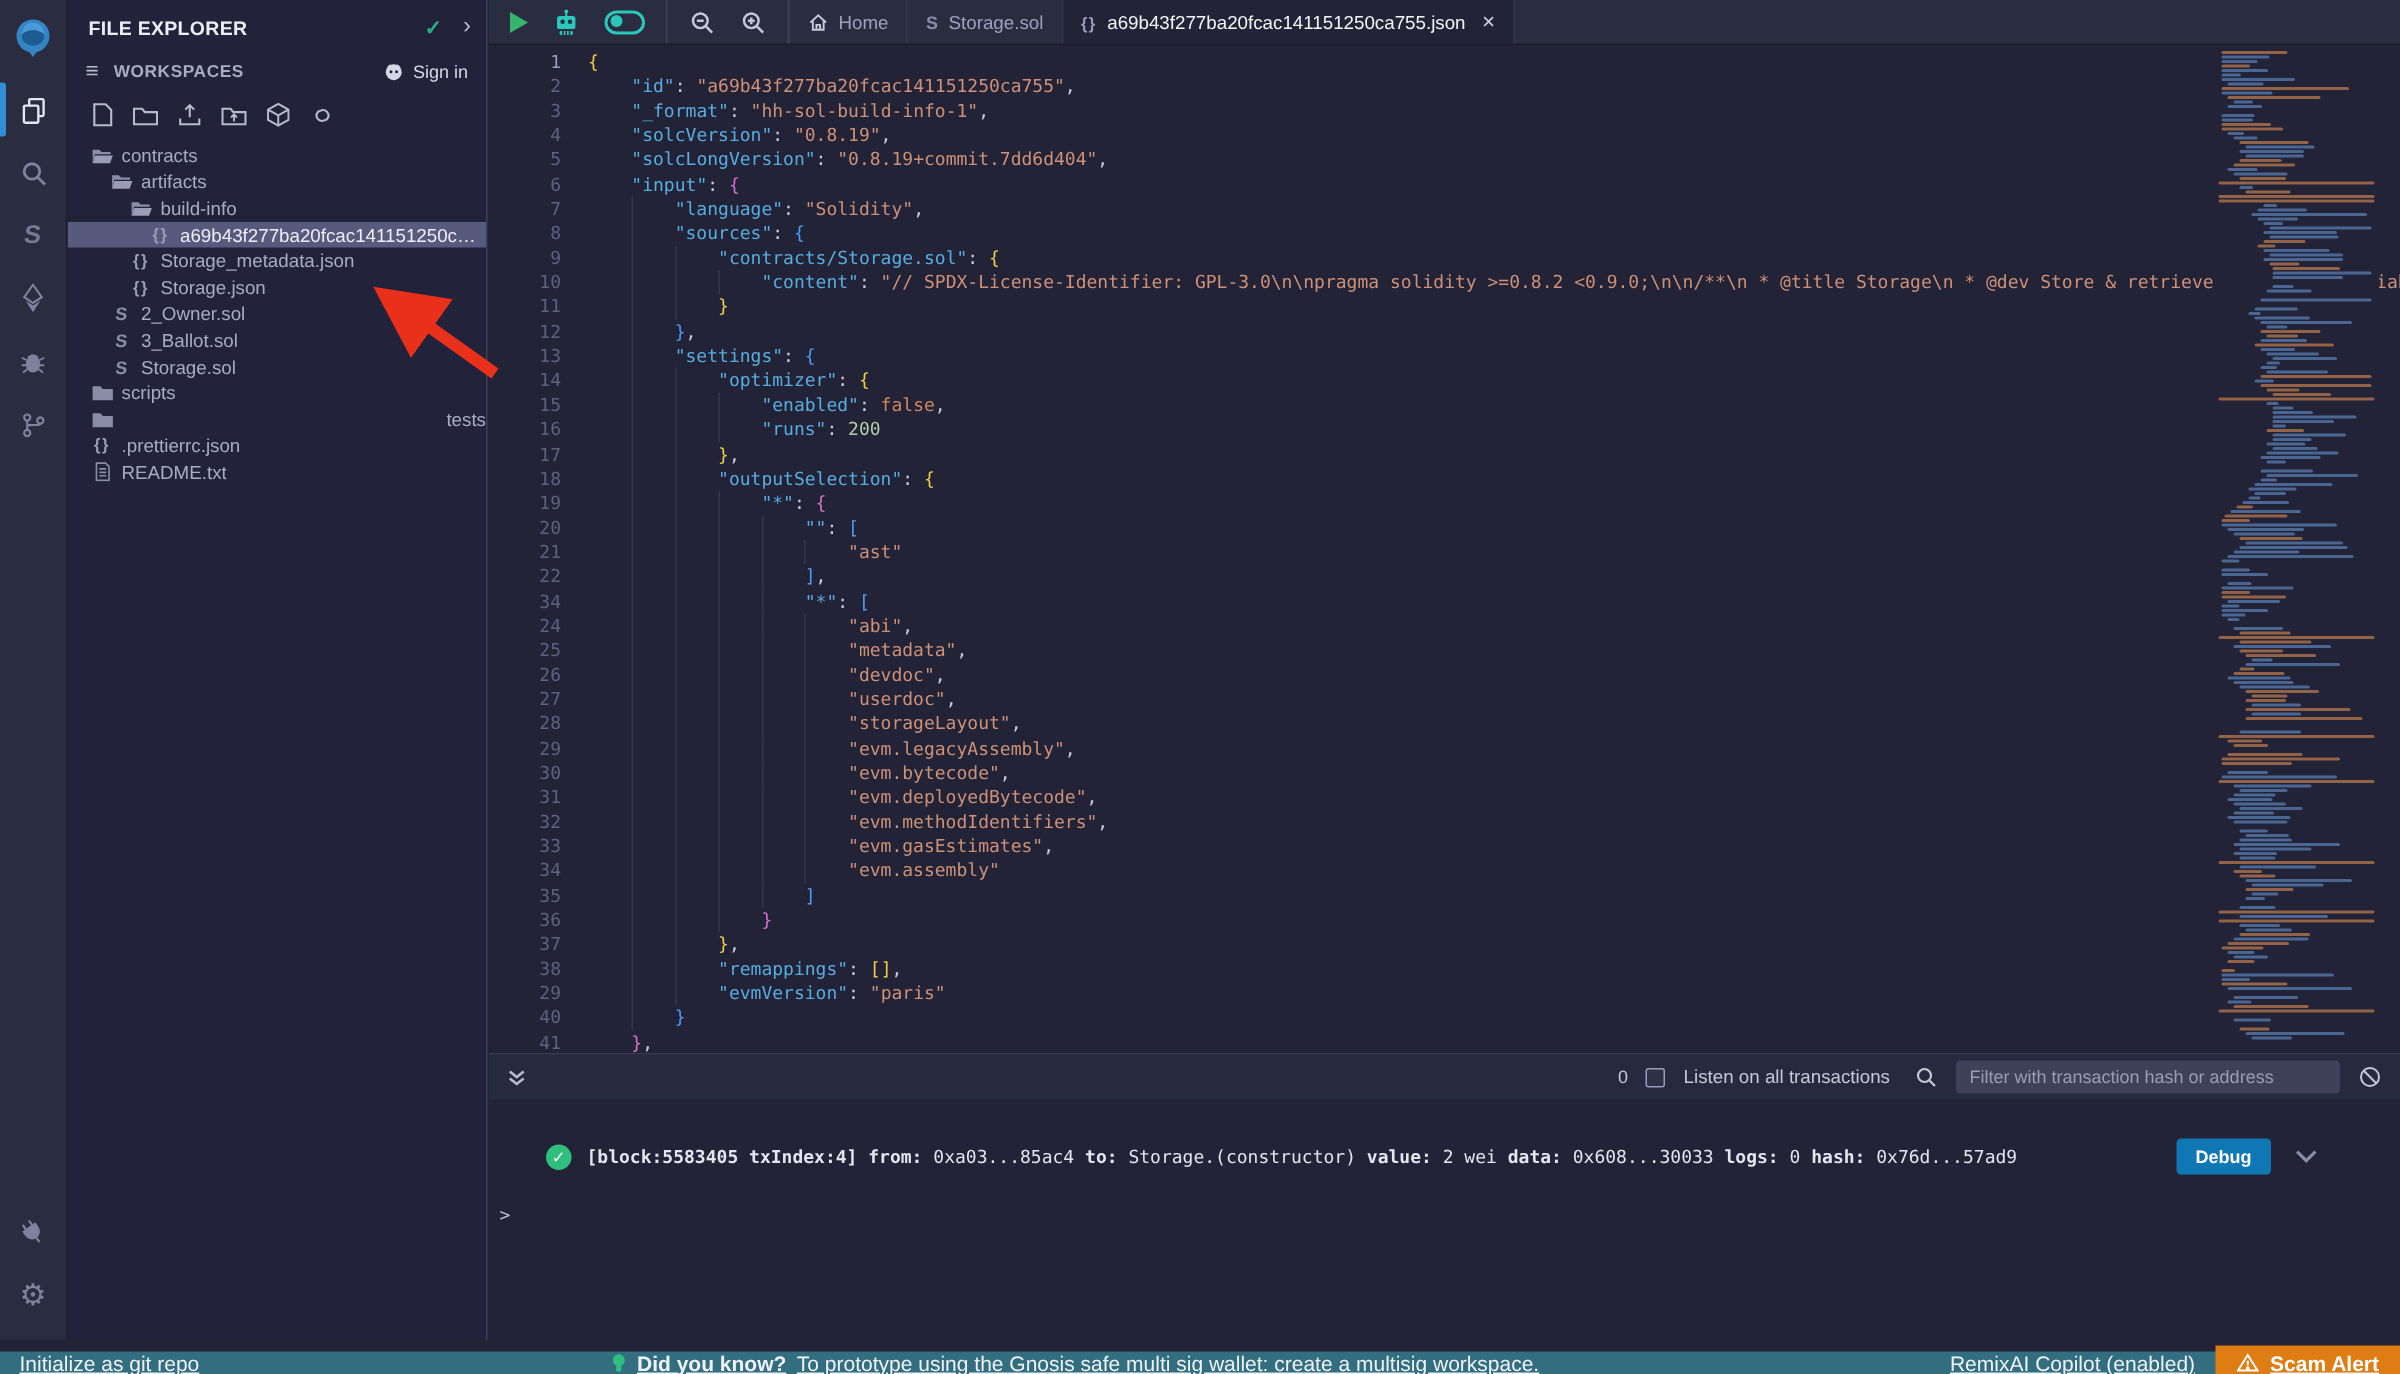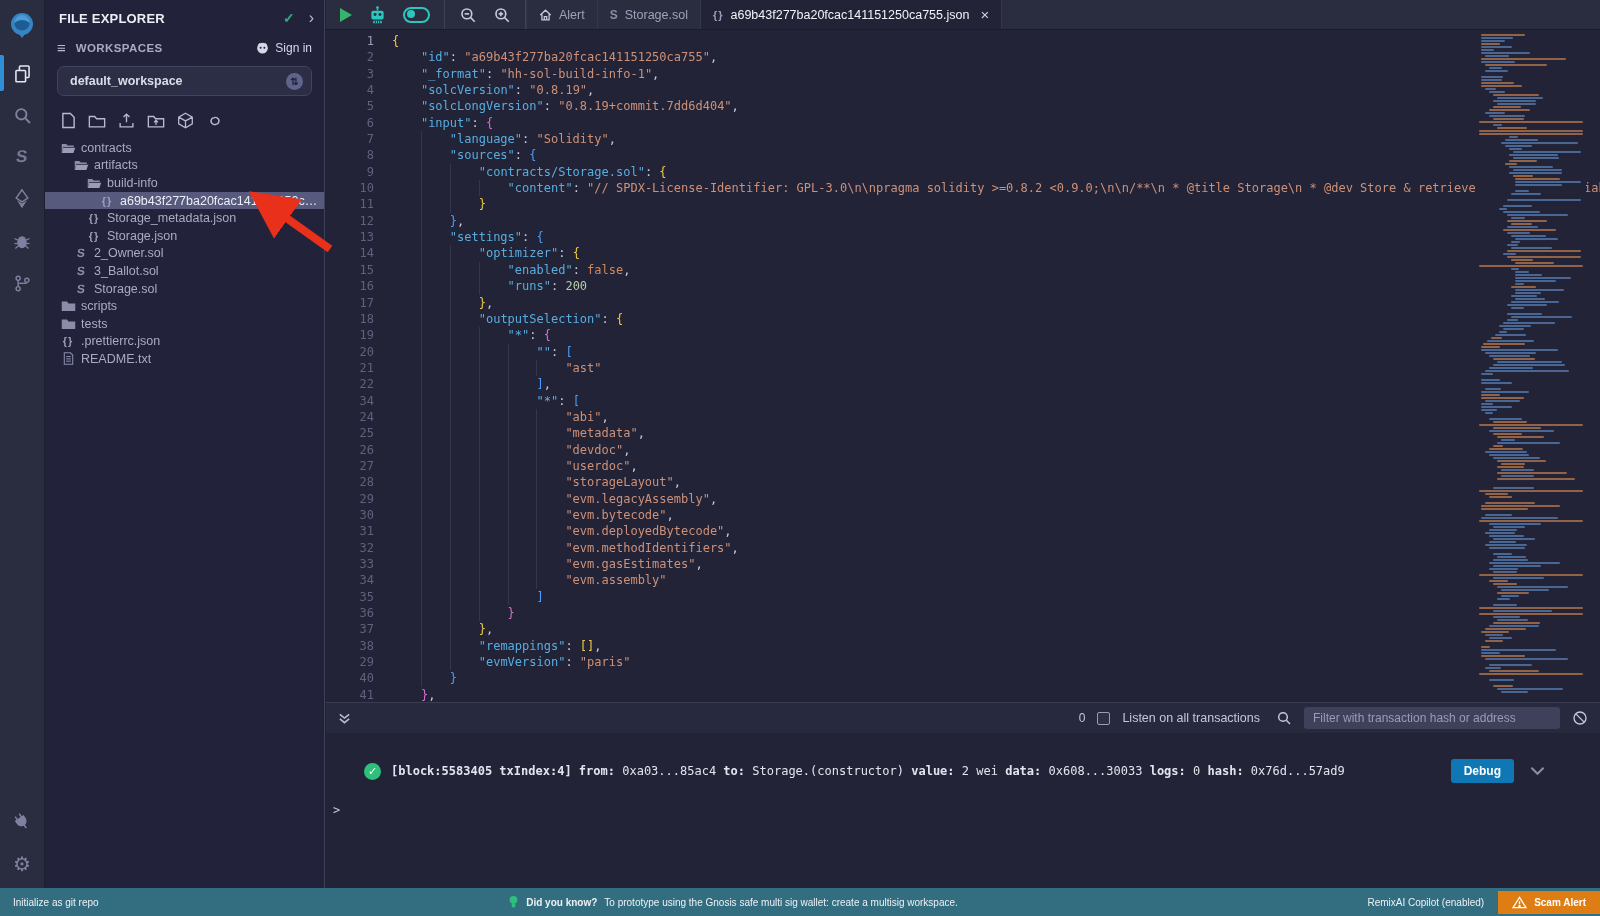--- a/index.html
+++ b/index.html
@@ -113,22 +113,22 @@
   .tx-text b { font-weight:bold; }
   .debug-btn {
     background:#1077b5; color:#fff; border:none; border-radius:3px; font-weight:bold;
     font-size:12px; padding:5px 13px; cursor:pointer; margin-left:18px; font-family:"Liberation Sans",sans-serif;
   }
   .tx-chev { margin-left:16px; color:#8a8ca8; cursor:pointer; }
   .prompt { margin-top:17px; padding-left:7px; color:#c6c8d8; }
 
   
   .statusbar {
-    position:absolute; left:0; right:0; bottom:0; height:28px; background:#326e80;
-    display:flex; align-items:center; color:#eef1f5; font-size:10px; z-index:10;
+    position:absolute; left:0; right:0; bottom:0; height:15px; background:#326e80;
+    display:flex; align-items:center; color:#eef1f5; font-size:14px; z-index:10;text-decoration:underline;
   }
   .sb-left { margin-left:13px; }
   .sb-center { margin:0 auto; display:flex; align-items:center; gap:7px; }
   .sb-center b { font-weight:bold; }
   .sb-right { display:flex; align-items:center; gap:0; }
   .copilot { margin-right:14px; }
   .scam {
     background:#dd7d14; height:23px; display:flex; align-items:center; gap:7px;
     padding:0 14px; font-weight:bold; cursor:pointer; color:#fff;
   }
@@ -211,24 +211,20 @@
     <span class="ws-label">WORKSPACES</span>
     <span class="signin">
       <svg width="15" height="15" viewBox="0 0 24 24" fill="currentColor">
         <circle cx="12" cy="13" r="8.5"></circle>
         <path d="M4.5 8 L8 4.5 L9.5 8 Z M19.5 8 L16 4.5 L14.5 8 Z"></path>
         <circle cx="9" cy="12.5" r="1.6" fill="#22233a"></circle>
           <circle cx="15" cy="12.5" r="1.6" fill="#22233a"></circle>
       </svg>
       <span>Sign in</span>
     </span>
-  </div>
-  <div class="ws-select">
-    <span class="ws-name">default_workspace</span>
-    <span class="ws-updown">⇅</span>
   </div>
   <div class="fe-tools">
     <span class="tbtn">
       <svg width="15" height="17" viewBox="0 0 16 18" fill="none" stroke="currentColor" stroke-width="1.5">
           <path d="M2 1.5 h8 l4 4 v11 h-12 z"></path>
         </svg>
     </span>
     <span class="tbtn">
       <svg width="18" height="16" viewBox="0 0 20 16" fill="none" stroke="currentColor" stroke-width="1.5">
           <path d="M1.5 3 h6 l2 2.5 h9 v9 h-17 z"></path>
@@ -321,21 +317,21 @@
         <span class="tlabel">Storage.sol</span>
       </div>
       <div class="trow" style="padding-left: 14px;">
         <span class="ticon">
           <svg width="15" height="12" viewBox="0 0 20 15" fill="#8a8ca8">
             <path d="M1 1.5 h7 l2 2.5 h9 v10 h-18 z"></path>
           </svg>
         </span>
         <span class="tlabel">scripts</span>
       </div>
-      <div class="trow" style="padding-left: 14px;">
+      <div class="trow" style="padding-left: 14px; justify-content: space-between;">
         <span class="ticon">
           <svg width="15" height="12" viewBox="0 0 20 15" fill="#8a8ca8">
             <path d="M1 1.5 h7 l2 2.5 h9 v10 h-18 z"></path>
           </svg>
         </span>
         <span class="tlabel">tests</span>
       </div>
       <div class="trow" style="padding-left: 14px;">
         <span class="ticon">
           <span class="braces">{}</span>
@@ -397,21 +393,21 @@
       </svg>
     </div>
     <div class="tb-sep"></div>
     <div id="tabs" style="display:flex;align-items:stretch;">
         <div class="tab">
           <span>
             <svg width="13" height="12" viewBox="0 0 16 15" fill="none" stroke="#c6c8d8" stroke-width="1.6">
               <path d="M1.5 7.5 L8 1.5 L14.5 7.5 M3.5 6.5 V13.5 H12.5 V6.5 M6.5 13.5 V9.5 h3 v4"></path>
             </svg>
           </span>
-          <span>Alert</span>
+          <span>Home</span>
         </div>
         <div class="tab">
           <span><span class="sglyph">S</span></span>
           <span>Storage.sol</span>
         </div>
         <div class="tab active">
           <span><span class="braces ticon-g">{}</span></span>
           <span>a69b43f277ba20fcac141151250ca755.json</span>
           <span class="tclose">×</span>
         </div>

